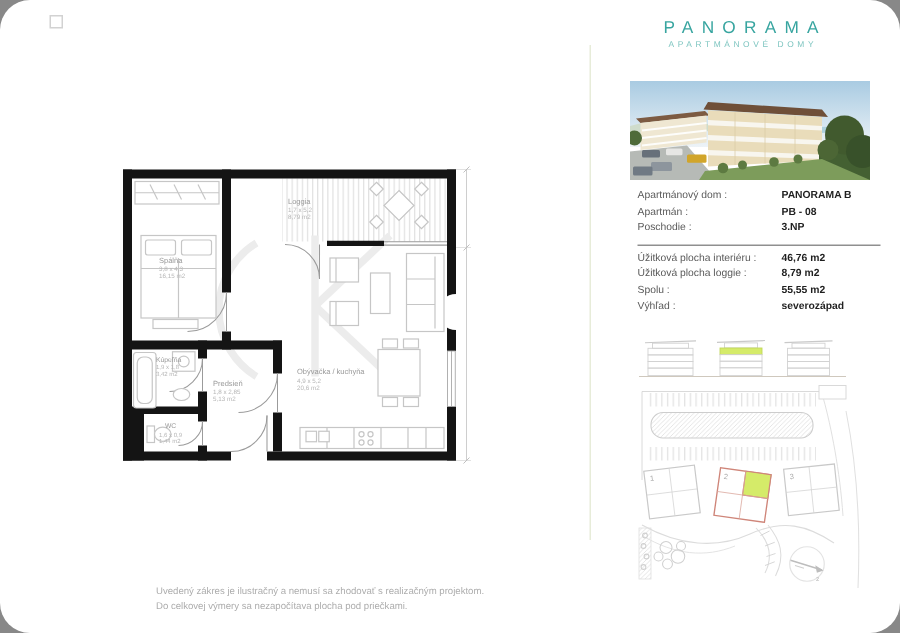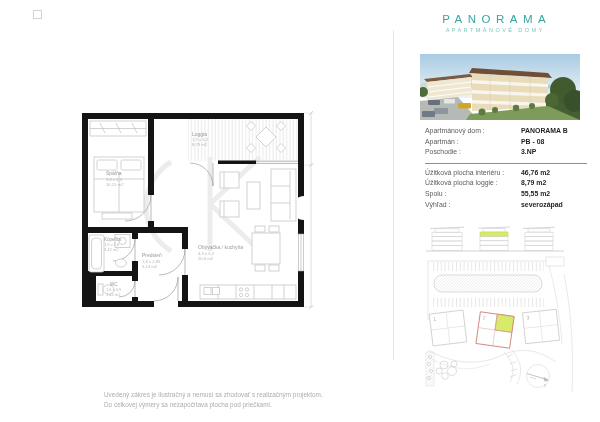--- a/index.html
+++ b/index.html
@@ -1,17 +1,17 @@
 <!DOCTYPE html>
 <html><head>
 <meta charset="utf-8">
 <style>
   html,body{margin:0;padding:0;background:#888;}
   .page{position:relative;width:600px;height:422px;background:#ffffff;overflow:hidden;
-        font-family:"Liberation Sans",sans-serif;color:#444;}
+        font-family:"Liberation Sans",sans-serif;color:#444;border-radius:20px;}
   .abs{position:absolute;}
   
   .corner-mark{left:33px;top:10px;width:7px;height:7px;border:1px solid #d2d2d2;}
   
   .vdivider{left:393px;top:30px;width:1px;height:330px;background:#e7ecd9;}
   
   .logo{left:405px;top:13px;width:178px;text-align:center;}
   .logo-title{font-size:11.5px;letter-spacing:5.5px;text-indent:5.5px;color:#38a5a0;font-weight:400;}
   .logo-sub{font-size:5.6px;letter-spacing:2.4px;text-indent:2.4px;color:#7ec5c0;margin-top:2px;font-weight:400;}
   

